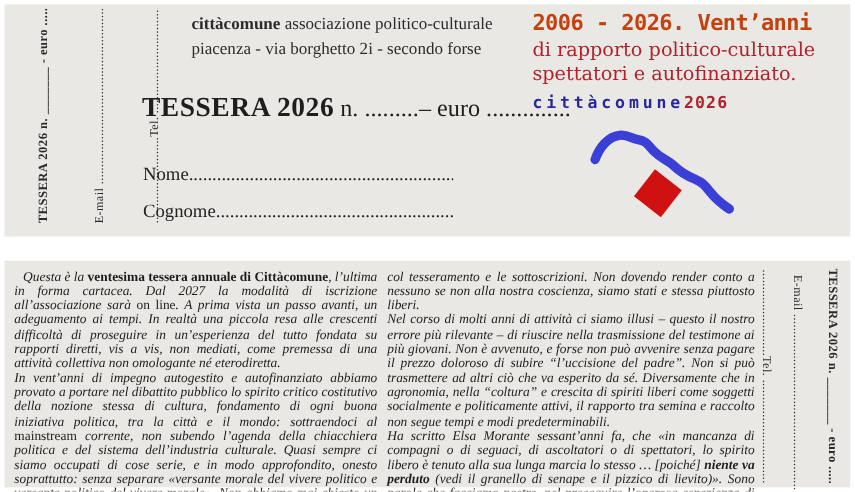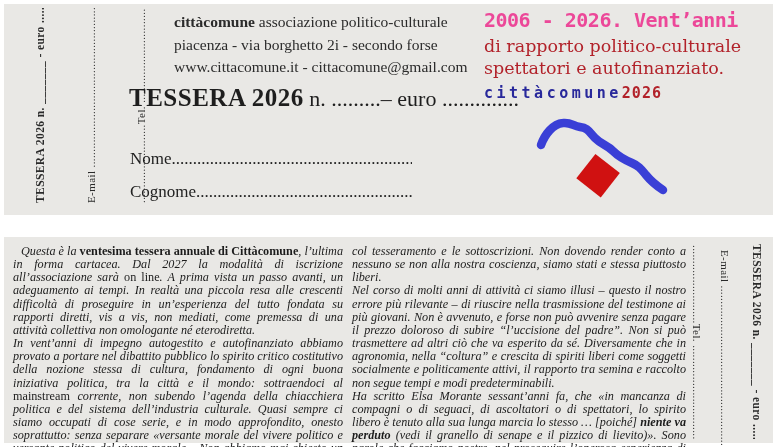--- a/index.html
+++ b/index.html
@@ -27,21 +27,21 @@
   .org b{font-weight:bold;}
   .tessera-heading{position:absolute;left:129px;top:84px;white-space:nowrap;}
   .th-big{font-weight:bold;font-size:25px;letter-spacing:0.5px;margin-top:44px;}
   .th-small{font-size:22px;}
   .field{position:absolute;left:130px;width:282px;overflow:hidden;white-space:nowrap;font-size:17px;color:#222;}
   .f-nome{top:149px;}
   .f-cognome{top:182px;}
 
   
   .banner{position:absolute;left:484px;top:8px;white-space:nowrap;}
-  .banner-l1{font-family:"DejaVu Sans Mono",monospace;font-weight:bold;font-size:20px;letter-spacing:-0.5px;color:#ec4899;}
+  .banner-l1{font-family:"DejaVu Sans Mono",monospace;font-weight:bold;font-size:20px;letter-spacing:-0.5px;color:#c2410c;}
   .banner-l2,.banner-l3{font-family:"DejaVu Serif",serif;font-size:17.5px;line-height:22px;color:#b2222a;}
   .banner-l2{margin-top:3px;}
   .banner-brand{margin-top:5px;font-family:"DejaVu Sans Mono",monospace;font-weight:bold;font-size:15px;}
   .brand-blue{color:#28289b;letter-spacing:3.5px;}
   .brand-red{color:#b2222a;letter-spacing:1px;}
 
   .logo{position:absolute;left:533px;top:112px;}
 
   
   .col{position:absolute;top:245px;font-size:12.2px;line-height:13.15px;
@@ -63,21 +63,20 @@
 
   <div class="panel panel-bottom"></div>
 
   <div class="vtext v-up vbold" style="left:33px;top:203px;">TESSERA 2026 n. _______ - euro ..........................</div>
   <div class="vtext v-up" style="left:84px;top:203px;">E-mail ..................................................................</div>
   <div class="vtext v-up" style="left:134px;top:203px;">.........................Tel. .........................................</div>
 
   <div class="org">
     <div><b>cittàcomune</b><span> associazione politico-culturale</span></div>
     <div>piacenza - via borghetto 2i - secondo forse</div>
-    <div>www.cittacomune.it - cittacomune@gmail.com</div>
   </div>
 
   <div class="tessera-heading">
     <span class="th-big">TESSERA 2026</span><span class="th-small"> n. .........– euro ..............</span>
   </div>
 
   <div class="field f-nome">Nome....................................................................................</div>
   <div class="field f-cognome">Cognome...............................................................................</div>
 
   <div class="banner">

